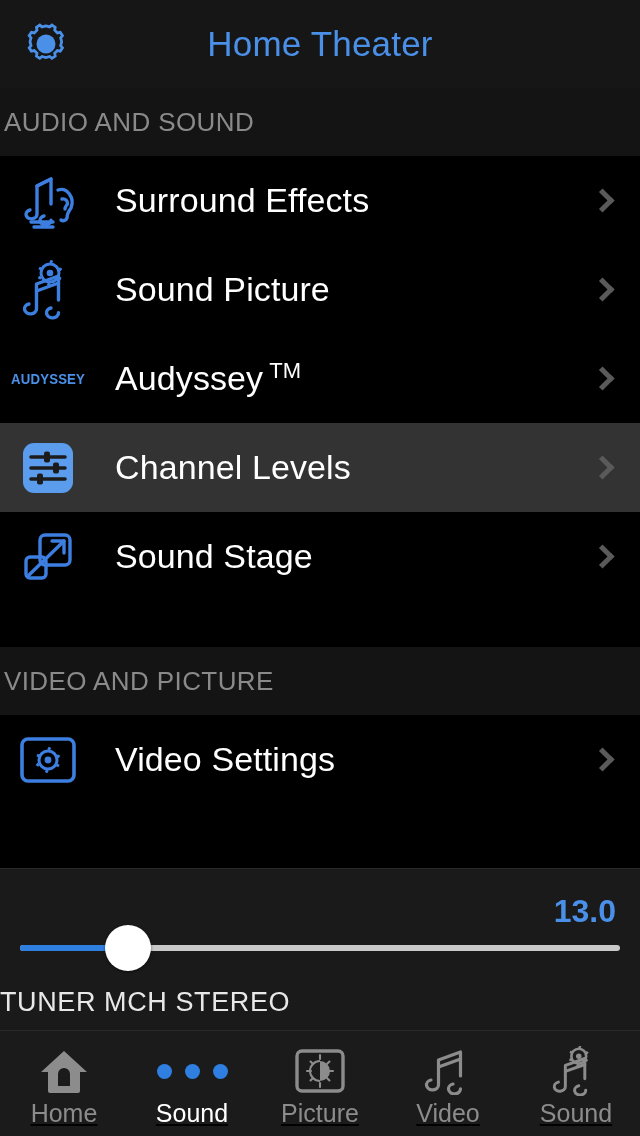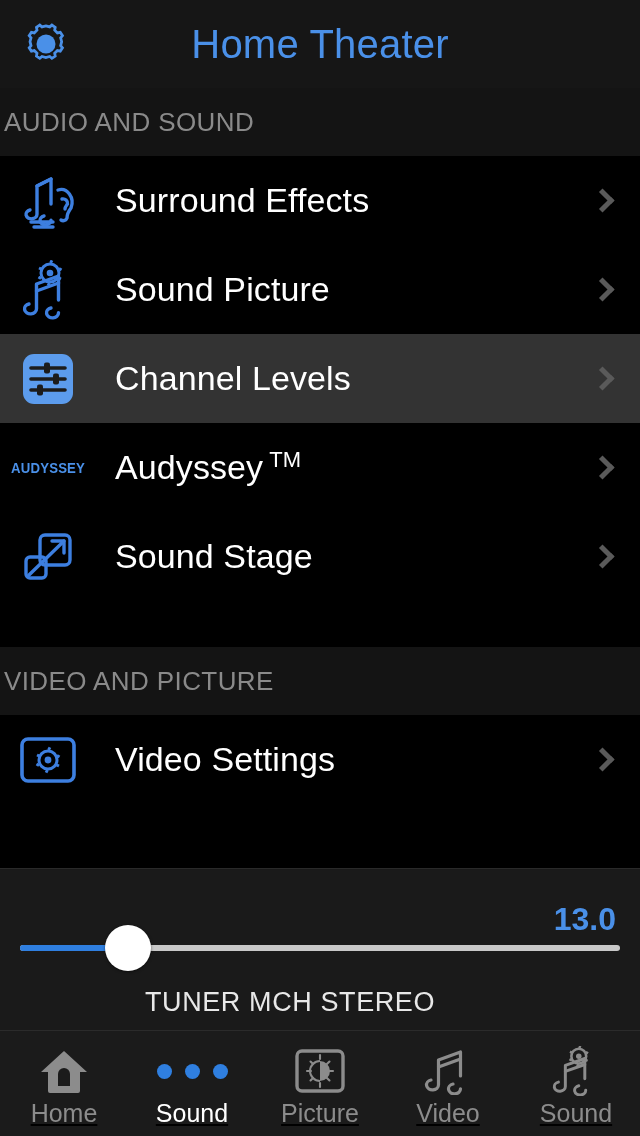--- a/index.html
+++ b/index.html
@@ -21,21 +21,21 @@
   }
   .header-gear {
     position:absolute; left:20px; top:18px;
     width:52px; height:52px;
     display:flex; align-items:center; justify-content:center;
     cursor:pointer;
   }
   .header-title {
     width:640px; text-align:center;
     color:#4a90e8;
-    font-size:40px; font-weight:400;
+    font-size:35px; font-weight:400;
     letter-spacing:0.2px;
   }
 
   
   .section-head {
     background:#141414;
     height:68px;
     display:flex; align-items:center;
     padding-left:4px;
     color:#8a8a8a;
@@ -105,21 +105,21 @@
   }
 
   
   .volume-bar {
     position:absolute;
     left:0; bottom:106px; width:640px; height:162px;
     background:#1a1a1a;
     border-top:1px solid #2a2a2a;
   }
   .vol-value {
-    position:absolute; right:24px; top:32px;
+    position:absolute; right:24px; top:24px;
     color:#4a90e8;
     font-size:32px; font-weight:700;
   }
   .vol-slider {
     position:absolute; left:20px; top:76px;
     width:600px; height:6px;
   }
   .vol-track {
     position:absolute; left:0; top:0;
     width:100%; height:6px;
@@ -132,21 +132,21 @@
   .vol-thumb {
     position:absolute; top:-20px;
     width:46px; height:46px;
     background:#ffffff; border-radius:50%;
     margin-left:-23px;
     box-shadow:0 1px 3px rgba(0,0,0,.5);
     cursor:pointer;
   }
   .vol-status {
     position:absolute; left:0; top:118px; width:580px;
-    text-align:center;
+    text-align:left;
     color:#e8e8e8;
     font-size:27px;
     letter-spacing:0.6px;
   }
 
   
   .tabbar {
     position:absolute; left:0; bottom:0; width:640px; height:106px;
     background:#1b1b1b;
     border-top:1px solid #2b2b2b;
@@ -232,47 +232,47 @@
             </g>
             <circle cx="33" cy="13" r="3.3" fill="#3d7fe0"></circle>
           </svg>
         </div>
         <div class="row-label">Sound Picture</div>
         <div class="row-chev">
             <span class="chev"></span>
           </div>
       </div>
 
+      <div class="row">
+        <div class="row-icon">
+          <span class="audyssey-mark">AUDYSSEY</span>
+        </div>
+        <div class="row-label">
+          <span>Audyssey</span><span class="tm">TM</span>
+        </div>
+        <div class="row-chev">
+            <span class="chev"></span>
+          </div>
+      </div>
+
       <div class="row selected">
         <div class="row-icon">
           <svg width="56" height="56" viewBox="0 0 56 56">
             <rect x="3" y="3" width="50" height="50" rx="11" fill="#5c9ced"></rect>
             <g stroke="#1c1c1c" stroke-width="3.6" stroke-linecap="round">
               <path d="M11 17 h34 M11 28 h34 M11 39 h34"></path>
             </g>
             <g fill="#1c1c1c">
               <rect x="24" y="11.5" width="6" height="11" rx="2"></rect>
               <rect x="33" y="22.5" width="6" height="11" rx="2"></rect>
               <rect x="17" y="33.5" width="6" height="11" rx="2"></rect>
             </g>
           </svg>
         </div>
         <div class="row-label">Channel Levels</div>
-        <div class="row-chev">
-            <span class="chev"></span>
-          </div>
-      </div>
-
-      <div class="row">
-        <div class="row-icon">
-          <span class="audyssey-mark">AUDYSSEY</span>
-        </div>
-        <div class="row-label">
-          <span>Audyssey</span><span class="tm">TM</span>
-        </div>
         <div class="row-chev">
             <span class="chev"></span>
           </div>
       </div>
 
       <div class="row">
         <div class="row-icon">
           <svg width="58" height="58" viewBox="0 0 58 58">
             <g fill="none" stroke="#3d7fe0" stroke-width="3.4" stroke-linejoin="round">
               <rect x="21" y="7" width="30" height="30" rx="5"></rect>

